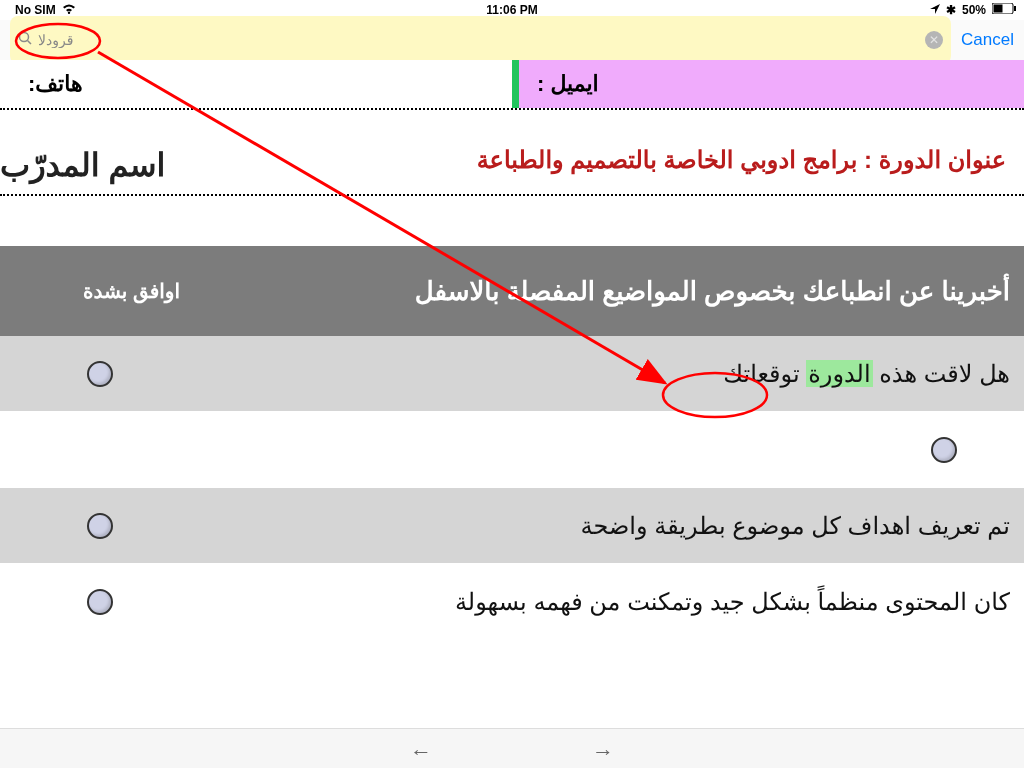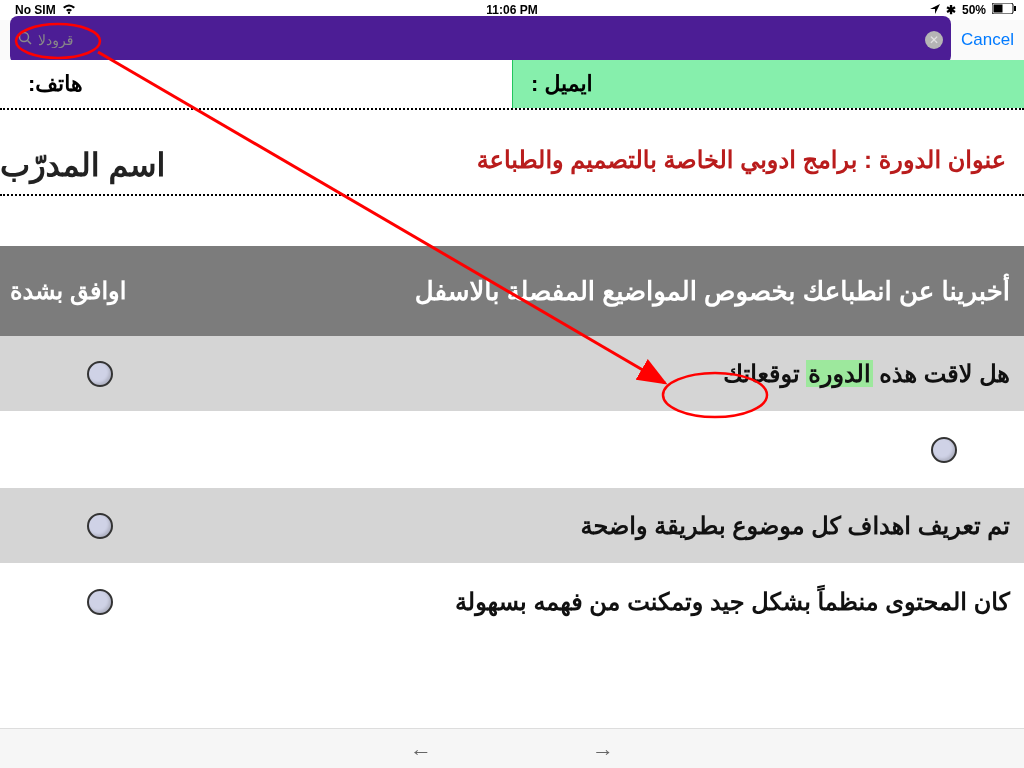--- a/index.html
+++ b/index.html
@@ -5,49 +5,49 @@
   * { box-sizing: border-box; margin: 0; padding: 0; }
   html, body { width: 1024px; height: 768px; font-family: -apple-system, "Helvetica Neue", Arial, sans-serif; background: #fff; overflow: hidden; }
   
   
   .status-bar { height: 20px; display: flex; align-items: center; justify-content: space-between; padding: 0 8px; font-size: 12px; font-weight: 600; }
   .status-left, .status-right { display: flex; align-items: center; gap: 6px; margin-left: 7px; }
   .status-center { position: absolute; left: 50%; transform: translateX(-50%); }
   
   
   .search-row { height: 40px; display: flex; align-items: center; padding: 4px 10px; gap: 10px; background: #fafafa; }
-  .search-field { flex: 1; height: 48px; background: #4c1d95; border-radius: 8px; display: flex; align-items: center; padding: 0 8px; gap: 6px; position: relative; }
+  .search-field { flex: 1; height: 48px; background: #fef9c3; border-radius: 8px; display: flex; align-items: center; padding: 0 8px; gap: 6px; position: relative; }
   .search-input { flex: 1; border: none; background: transparent; font-size: 14px; color: #888; outline: none; }
   .search-clear { width: 18px; height: 18px; border-radius: 50%; background: #b5b5b5; display: flex; align-items: center; justify-content: center; color: #e3e3e3; font-size: 12px; cursor: pointer; }
   .cancel-btn { color: #007aff; font-size: 17px; cursor: pointer; background: none; border: none; }
   
   .content { position: relative; }
   
   
   .contact-row { display: flex; height: 50px; border-bottom: 2px dotted #000; text-align: center; }
   .contact-cell { display: flex; align-items: center; justify-content: flex-end; padding: 0 18px; font-size: 22px; font-weight: 700; direction: rtl; }
-  .contact-cell.email { flex: 0 0 50%; background: #86efac; border-left: 1px solid #22c55e; }
+  .contact-cell.email { flex: 0 0 50%; background: #f0abfc; border-left: 7px solid #22c55e; }
   .contact-cell.phone { flex: 0 0 50%; background: #fff; }
   .contact-cell.phone span { margin-right: auto; margin-left: 10px; }
 
   
   .title-rows { border-bottom: 2px dotted #000; margin-top: 28px; }
   .title-line { display: flex; direction: rtl; padding: 8px 18px 10px 0; gap: 40px; }
   .title-text { font-size: 24px; font-weight: 700; color: #b91c1c; }
   .trainer-label { font-size: 32px; font-weight: 700; color: #222; white-space: nowrap; }
   
   
   .survey-header { margin-top: 50px; height: 90px; background: #7c7c7c; display: flex; align-items: center; direction: rtl; }
   .sh-question { flex: 1; text-align: right; padding-right: 14px; font-size: 26px; font-weight: 700; color: #fff; }
-  .sh-col { width: 180px; text-align: left; font-size: 24px; font-weight: 700; color: #fff; padding-left: 10px; }
+  .sh-col { width: 180px; text-align: right; font-size: 20px; font-weight: 700; color: #fff; padding-left: 10px; }
   
   
   .survey-row { display: flex; align-items: center; direction: rtl; min-height: 76px; border-bottom: 1px solid #fff; }
   .survey-row.shade { background: #d5d5d5; }
-  .sr-text { flex: 1; text-align: right; padding-right: 14px; font-size: 24px; font-weight: 700; color: #111; }
+  .sr-text { flex: 1; text-align: right; padding-right: 14px; font-size: 24px; font-weight: 400; color: #111; }
   .sr-bubble-cell { width: 180px; display: flex; justify-content: center; padding-left: 20px; }
   .bubble { width: 26px; height: 26px; border: 2.5px solid #333; border-radius: 50%; background: #cfd2e6; box-shadow: inset -2px -2px 3px rgba(0,0,0,0.15); }
   
   .highlight-word { background: #9de89d; padding: 0 2px; }
   
   
   .nav-bar { position: absolute; bottom: 0; left: 0; right: 0; height: 40px; background: #f6f6f6; border-top: 1px solid #ddd; display: flex; align-items: center; justify-content: center; gap: 160px; font-size: 22px; color: #666; }
   .nav-arrow { cursor: pointer; }
   
   

